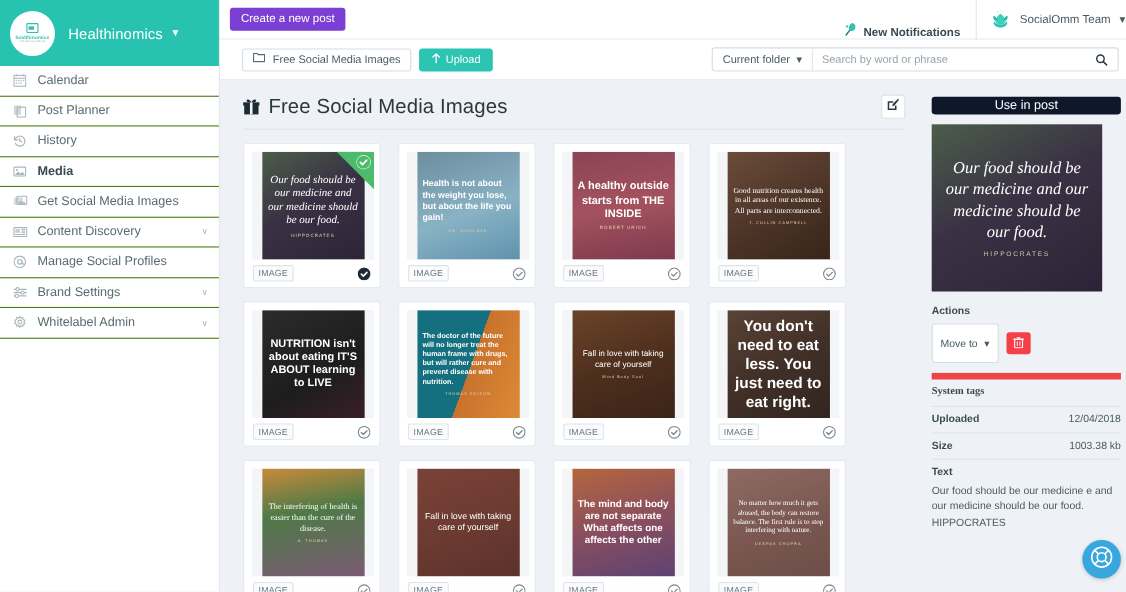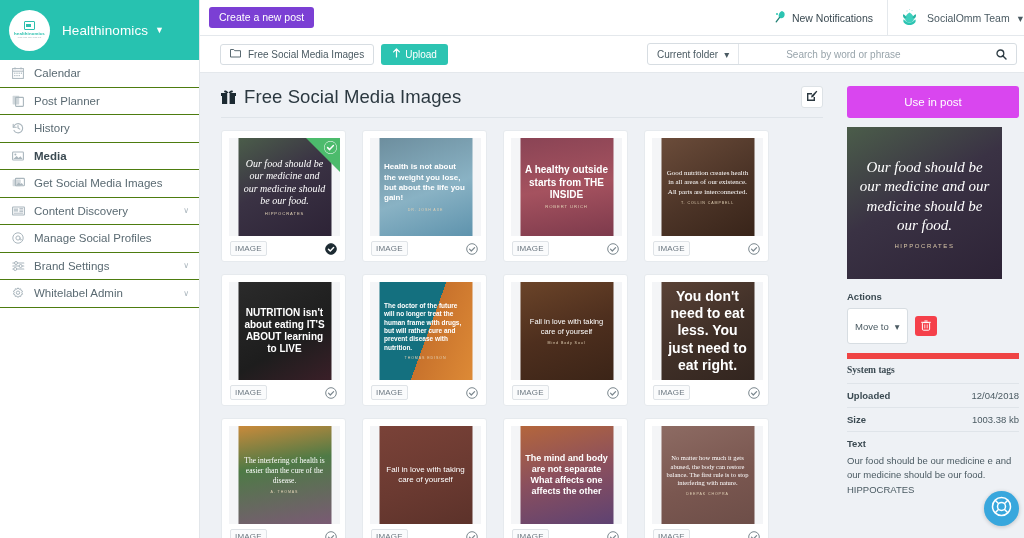--- a/index.html
+++ b/index.html
@@ -63,22 +63,22 @@
     height: 36px; background: #ffffff; display: flex; align-items: center;
     border-bottom: 1px solid #e4e8ec; padding-left: 9px;
   }
   .btn-newpost {
     background: #7b3fd4; color: #fff; font-size: 10.5px;
     padding: 5px 10px; border-radius: 3px; border: none; cursor: pointer;
     line-height: 1.1;
   }
   .topbar-right { margin-left: auto; display: flex; align-items: stretch; height: 36px; }
   .notif {
-    display: flex; align-items: center; gap: 6px; padding: 0 14px;
-    font-size: 10.5px; font-weight: normal; color: #3b4a52; cursor: pointer;
+    display: flex; align-items: flex-end; gap: 6px; padding: 0 14px;
+    font-size: 10.5px; font-weight: bold; color: #3b4a52; cursor: pointer;
   }
   .team {
     display: flex; align-items: center; gap: 8px; padding: 0 10px 0 12px;
     border-left: 1px solid #e4e8ec; font-size: 10.5px; color: #4a5a62; cursor: pointer;
   }
   .team-avatar { width: 19px; height: 19px; flex: 0 0 19px; }
 
   .toolbar {
     height: 37px; background: #fff; display: flex; align-items: center;
     padding: 0 16px 0 20px; border-bottom: 1px solid #e4e8ec;
@@ -90,21 +90,20 @@
   }
   .upload-btn {
     display: flex; align-items: center; gap: 4px; height: 21px;
     background: #2cc4b2; color: #fff; border: none; border-radius: 3px;
     padding: 0 11px; font-size: 10px; margin-left: 7px; cursor: pointer;
   }
   .search-wrap {
     margin-left: auto; display: flex; align-items: stretch; height: 22px;
     border: 1px solid #d7dde2; border-radius: 3px; background: #fff;
     width: 370px;
-    gap: 39px;
   }
   .search-scope {
     display: flex; align-items: center; gap: 6px; padding: 0 9px;
     font-size: 10px; color: #4a5a62; border-right: 1px solid #e2e6ea; cursor: pointer;
     white-space: nowrap;
   }
   .search-input {
     flex: 1; border: none; outline: none; font-size: 10px; color: #4a5a62;
     padding: 0 8px; font-family: "Liberation Sans", sans-serif; background: transparent;
   }
@@ -159,21 +158,21 @@
   }
   .tag {
     font-size: 8px; color: #6b7780; border: 1px solid #dfe3e7;
     border-radius: 2px; padding: 2px 4px; background: #fafbfc; letter-spacing: .2px;
   }
   .foot-check { margin-left: auto; display: flex; align-items: center; }
 
   
   .rightpanel { width: 172px; flex: 0 0 172px; margin-left: 24px; }
   .use-btn {
-    width: 100%; height: 32px; background: #d946ef; color: #fff; border: none;
+    width: 100%; height: 16px; background: #0f172a; color: #fff; border: none;
     border-radius: 3px; font-size: 11.5px; cursor: pointer; margin-bottom: 9px;
     font-family: "Liberation Sans", sans-serif;
   }
   .preview {
     width: 155px; height: 152px; position: relative; overflow: hidden;
     display: flex; align-items: center; justify-content: center; text-align: center;
   }
   .preview .qt { position: relative; z-index: 2; color: #fff; width: 100%; padding: 0 10px;}
   .sec-label { font-size: 9.5px; font-weight: bold; color: #3b4a52; }
   .actions-row { display: flex; align-items: center; gap: 7px; padding: 6px 0 9px; }

